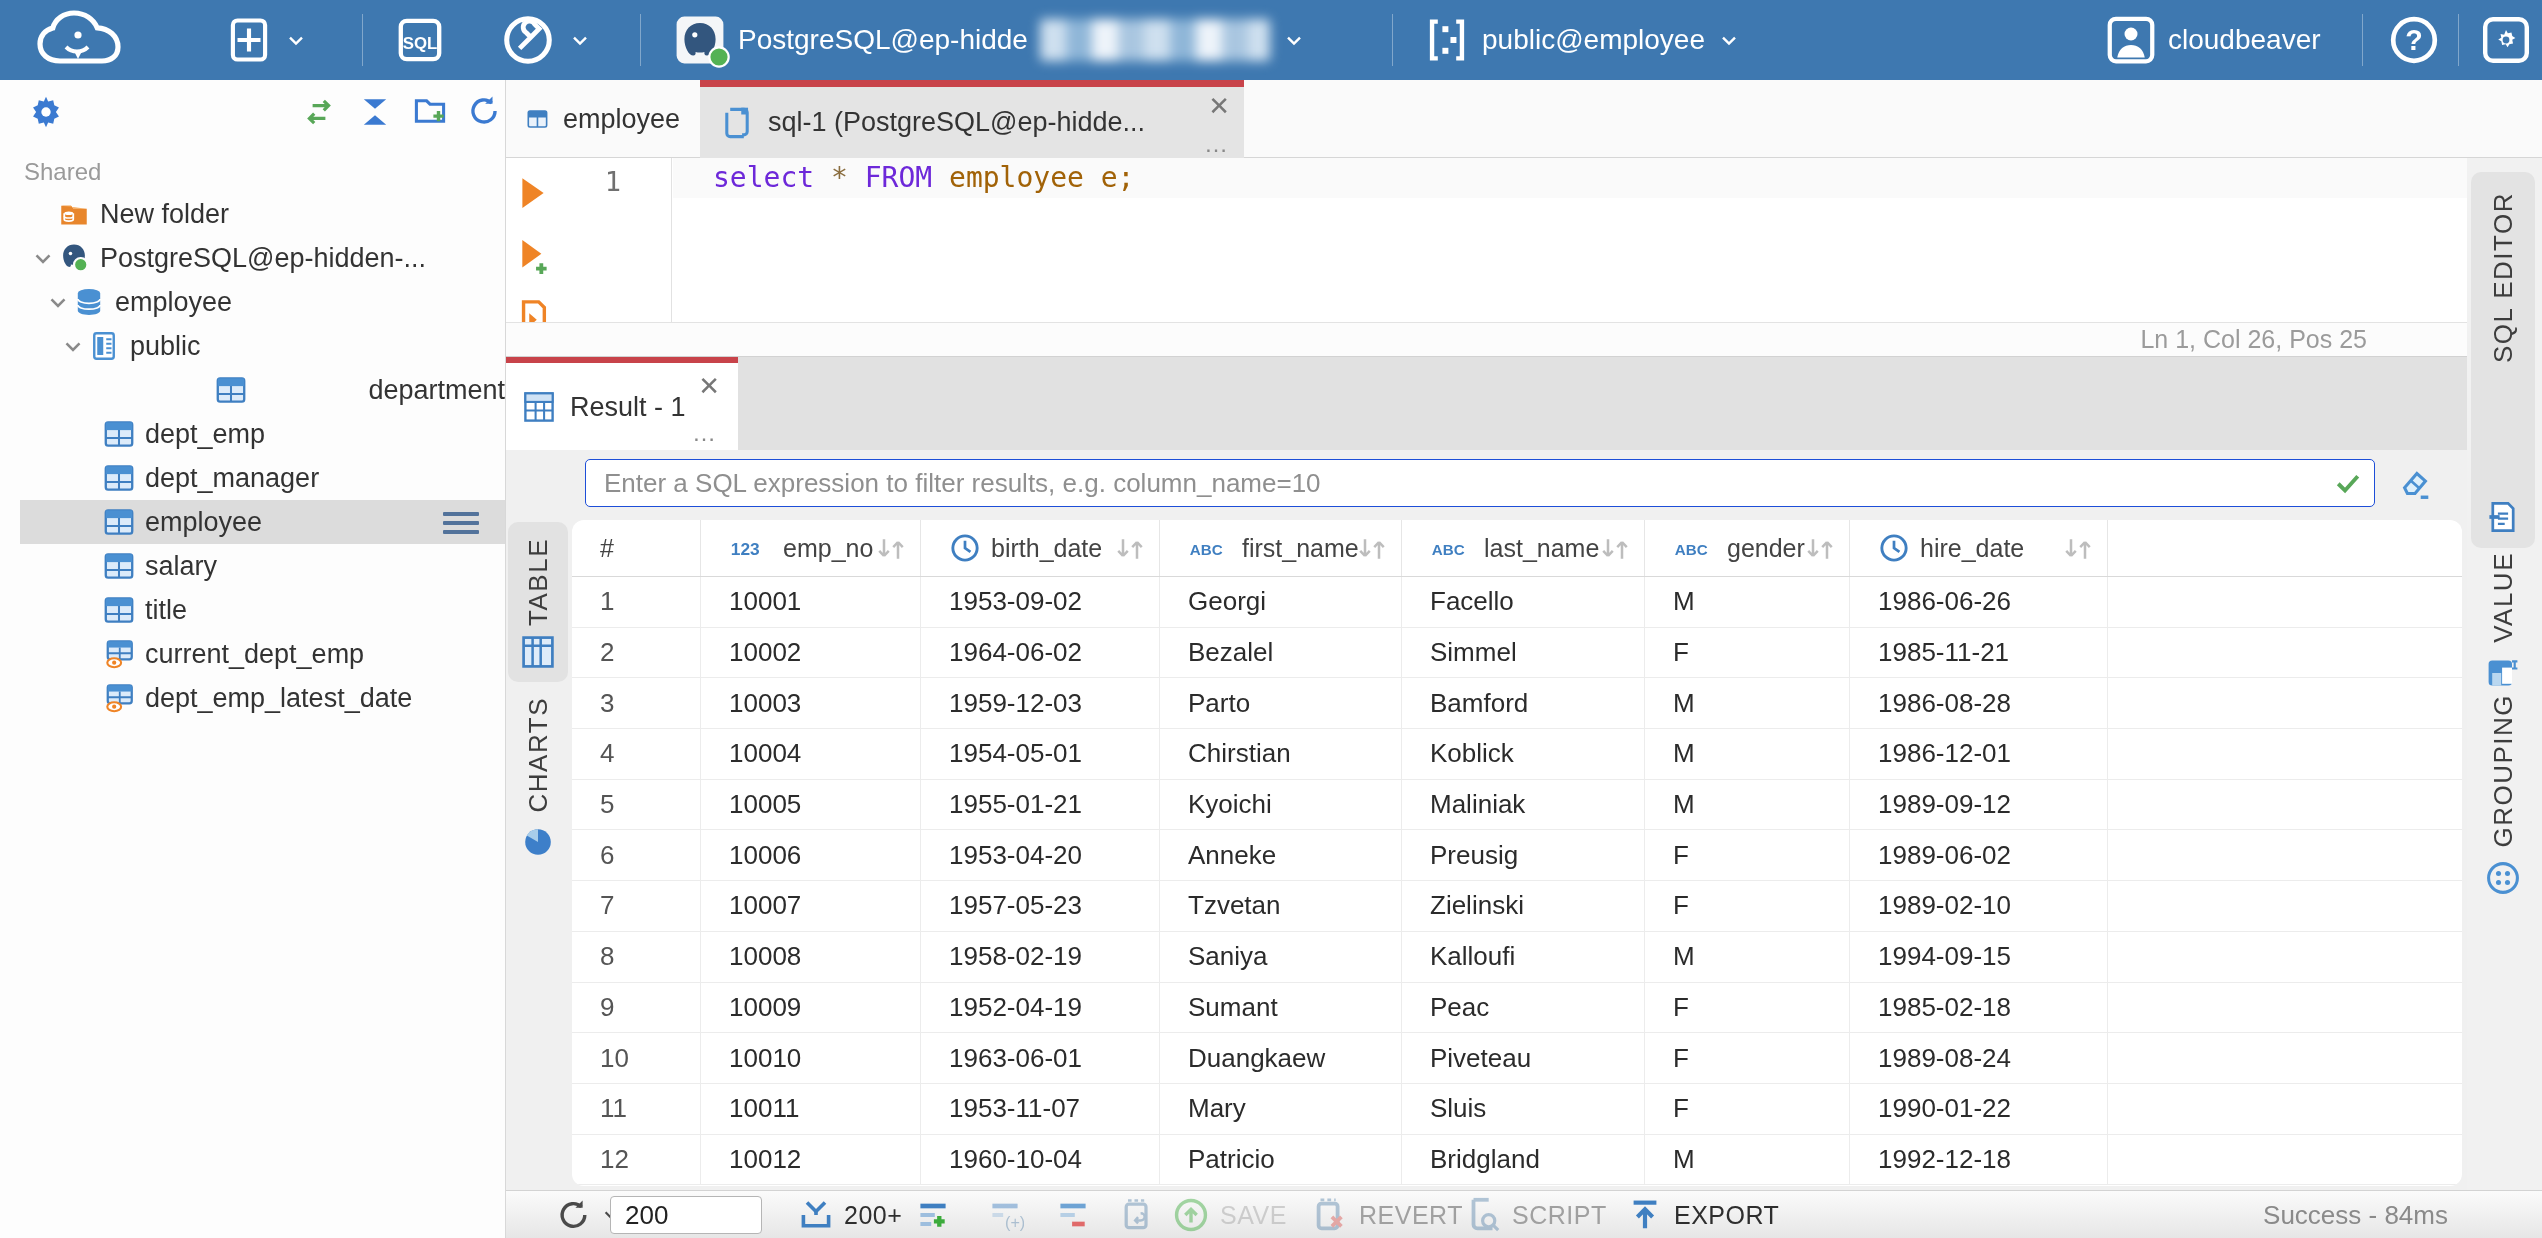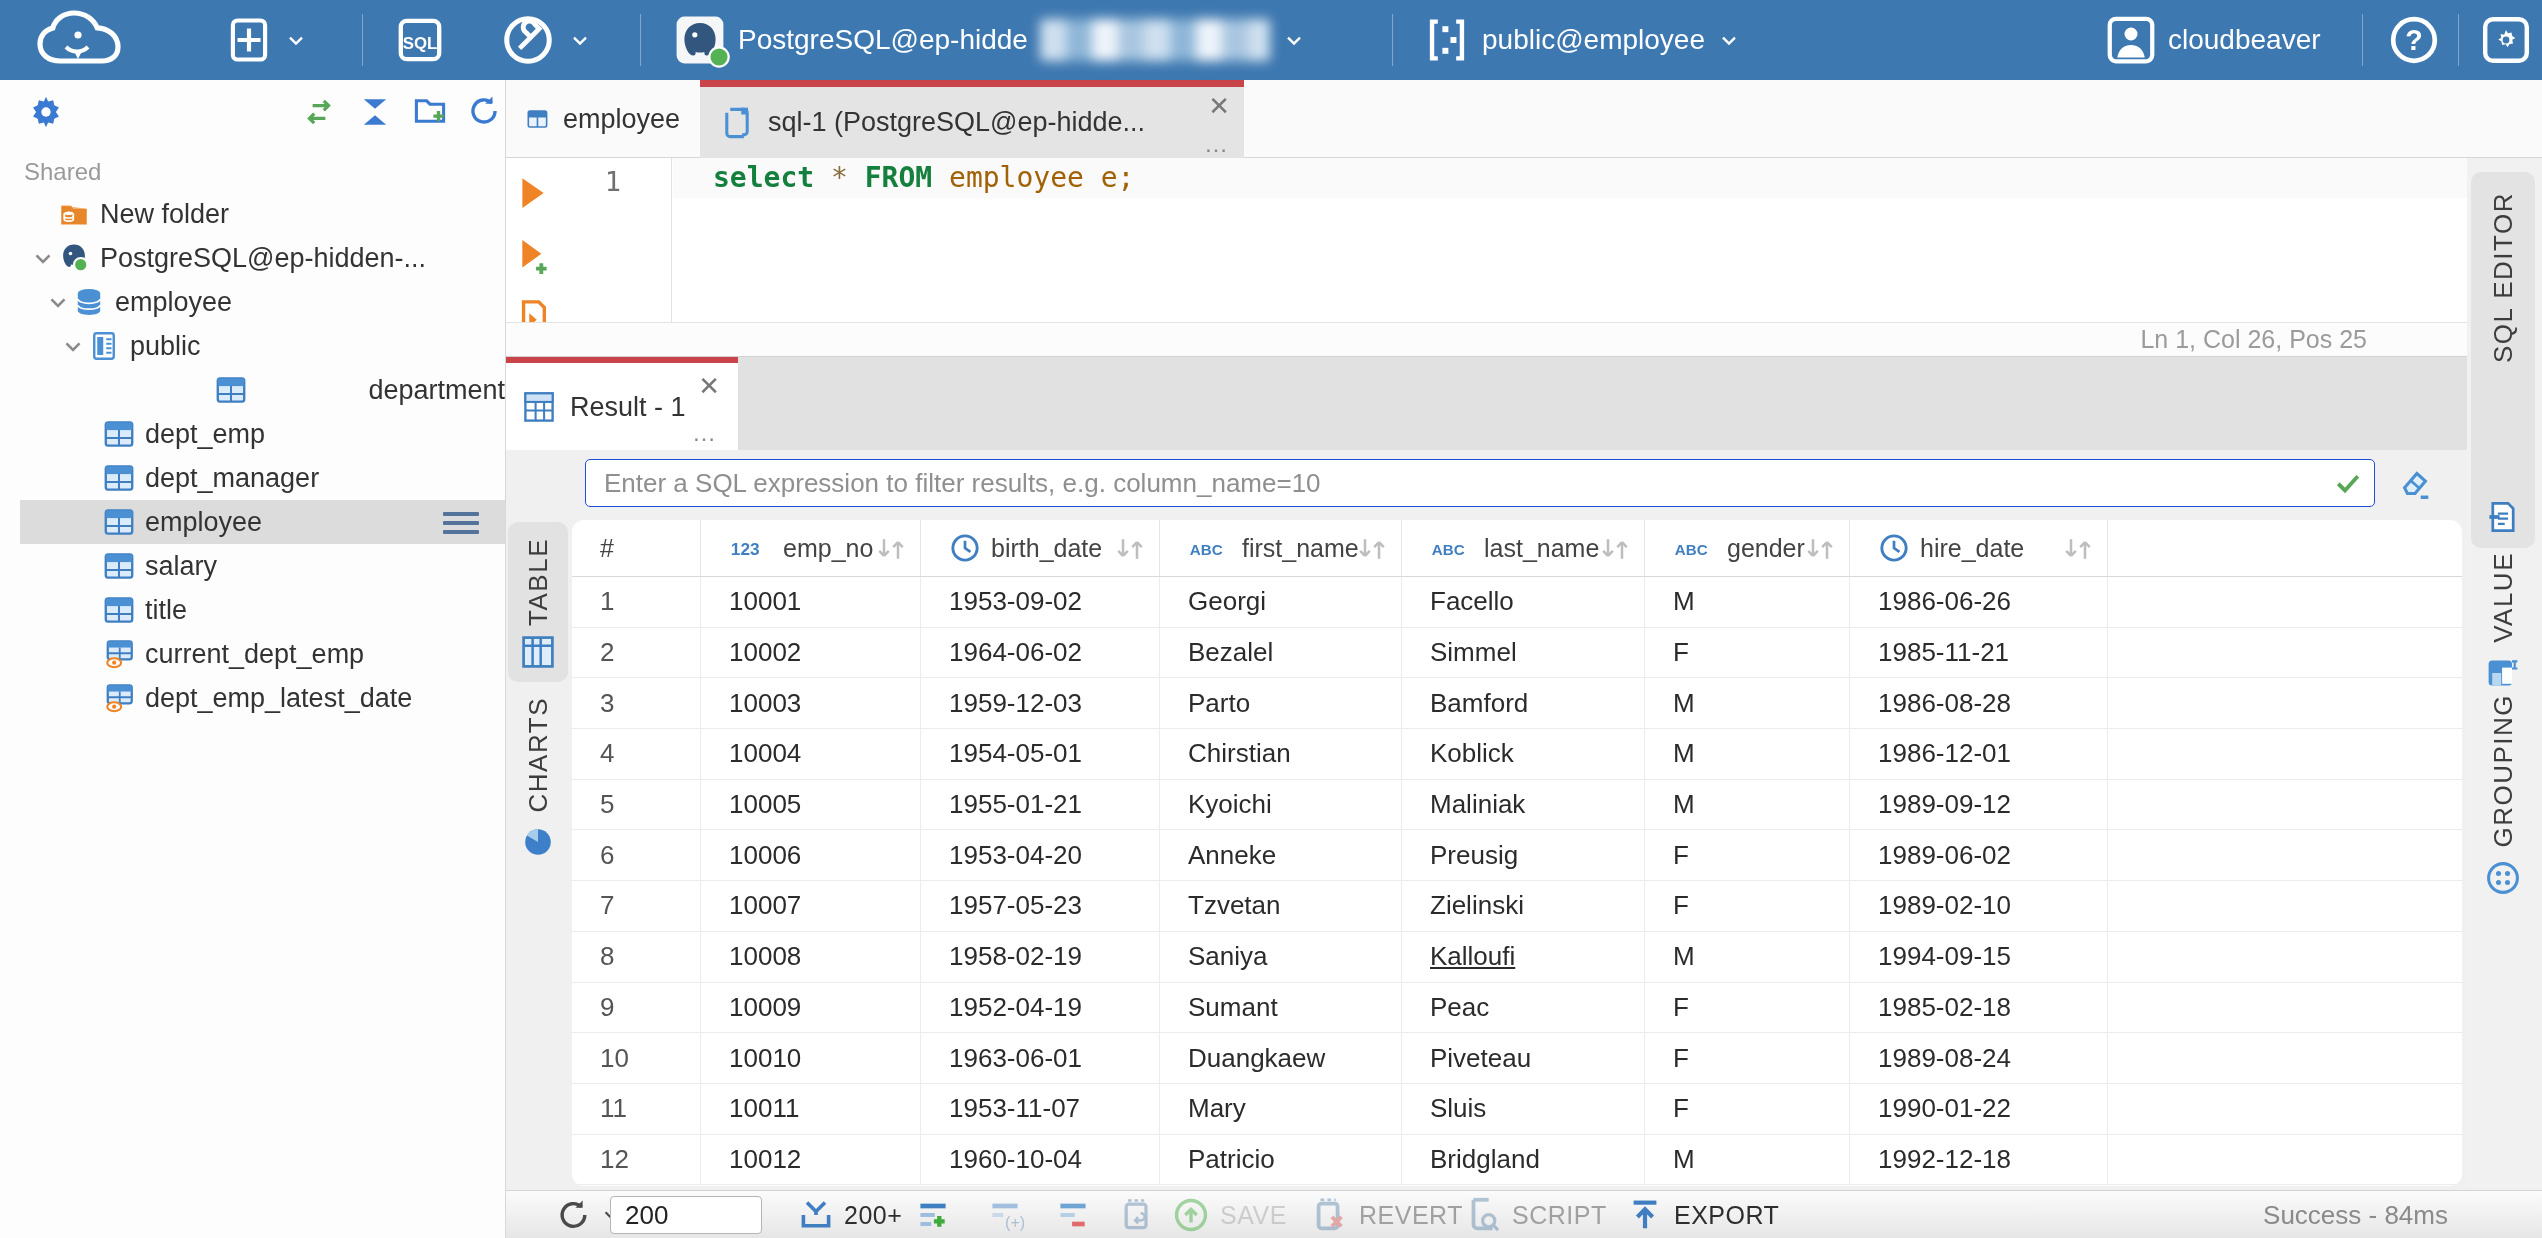--- a/index.html
+++ b/index.html
@@ -43,21 +43,21 @@
 
   .editor { position:absolute; left:0; top:78px; width:1961px; height:164px; background:#fff; }
   .ed-rail { position:absolute; left:0; top:0; width:54px; height:164px; background:#fff; }
   .ed-gutter { position:absolute; left:54px; top:0; width:112px; height:164px;
     border-right:1px solid #e2e2e2; }
   .ed-lineno { font-family:"DejaVu Sans Mono", monospace; font-size:27px; color:#707070;
     text-align:right; padding:8px 50px 0 0; }
   .ed-code { position:absolute; left:167px; top:0; right:0; height:164px; }
   .code-line { height:40px; line-height:40px; background:#fafafa; padding-left:40px;
     font-family:"DejaVu Sans Mono", monospace; font-size:28px; white-space:pre; }
-  .tk-kw { color:#15803d; font-weight:700; }
+  .tk-kw { color:#6d28d9; font-weight:400; }
   .tk-star { color:#8a6d3f; }
   .tk-pl { color:#a16207;text-align:right; }
 
   .estatus { position:absolute; left:0; top:242px; width:1961px; height:34px; background:#fcfcfc;
     border-top:1px solid #e3e3e3; font-size:25px; color:#9b9b9b;
     display:flex; align-items:center; justify-content:flex-end; padding-right:100px; }
 
   .rstrip { position:absolute; left:0; top:276px; width:1961px; height:94px; background:#e1e1e1;
     border-top:1px solid #d2d2d2; }
   .rtab { position:absolute; left:0; top:0; width:232px; height:94px; background:#fff;
@@ -667,21 +667,21 @@
             <div class="g-cell" style="width: 243px;">Zielinski</div>
             <div class="g-cell" style="width: 205px;">F</div>
             <div class="g-cell" style="width: 258px;">1989-02-10</div>
             <div class="g-cell g-fill"></div>
           </div>
           <div class="g-row">
             <div class="g-cell rownum" style="width: 129px;">8</div>
             <div class="g-cell" style="width: 220px;">10008</div>
             <div class="g-cell" style="width: 239px;">1958-02-19</div>
             <div class="g-cell" style="width: 242px;">Saniya</div>
-            <div class="g-cell" style="width: 243px; text-decoration: underline;">Kalloufi</div>
+            <div class="g-cell" style="width: 243px;">Kalloufi</div>
             <div class="g-cell" style="width: 205px;">M</div>
             <div class="g-cell" style="width: 258px;">1994-09-15</div>
             <div class="g-cell g-fill"></div>
           </div>
           <div class="g-row">
             <div class="g-cell rownum" style="width: 129px;">9</div>
             <div class="g-cell" style="width: 220px;">10009</div>
             <div class="g-cell" style="width: 239px;">1952-04-19</div>
             <div class="g-cell" style="width: 242px;">Sumant</div>
             <div class="g-cell" style="width: 243px;">Peac</div>

